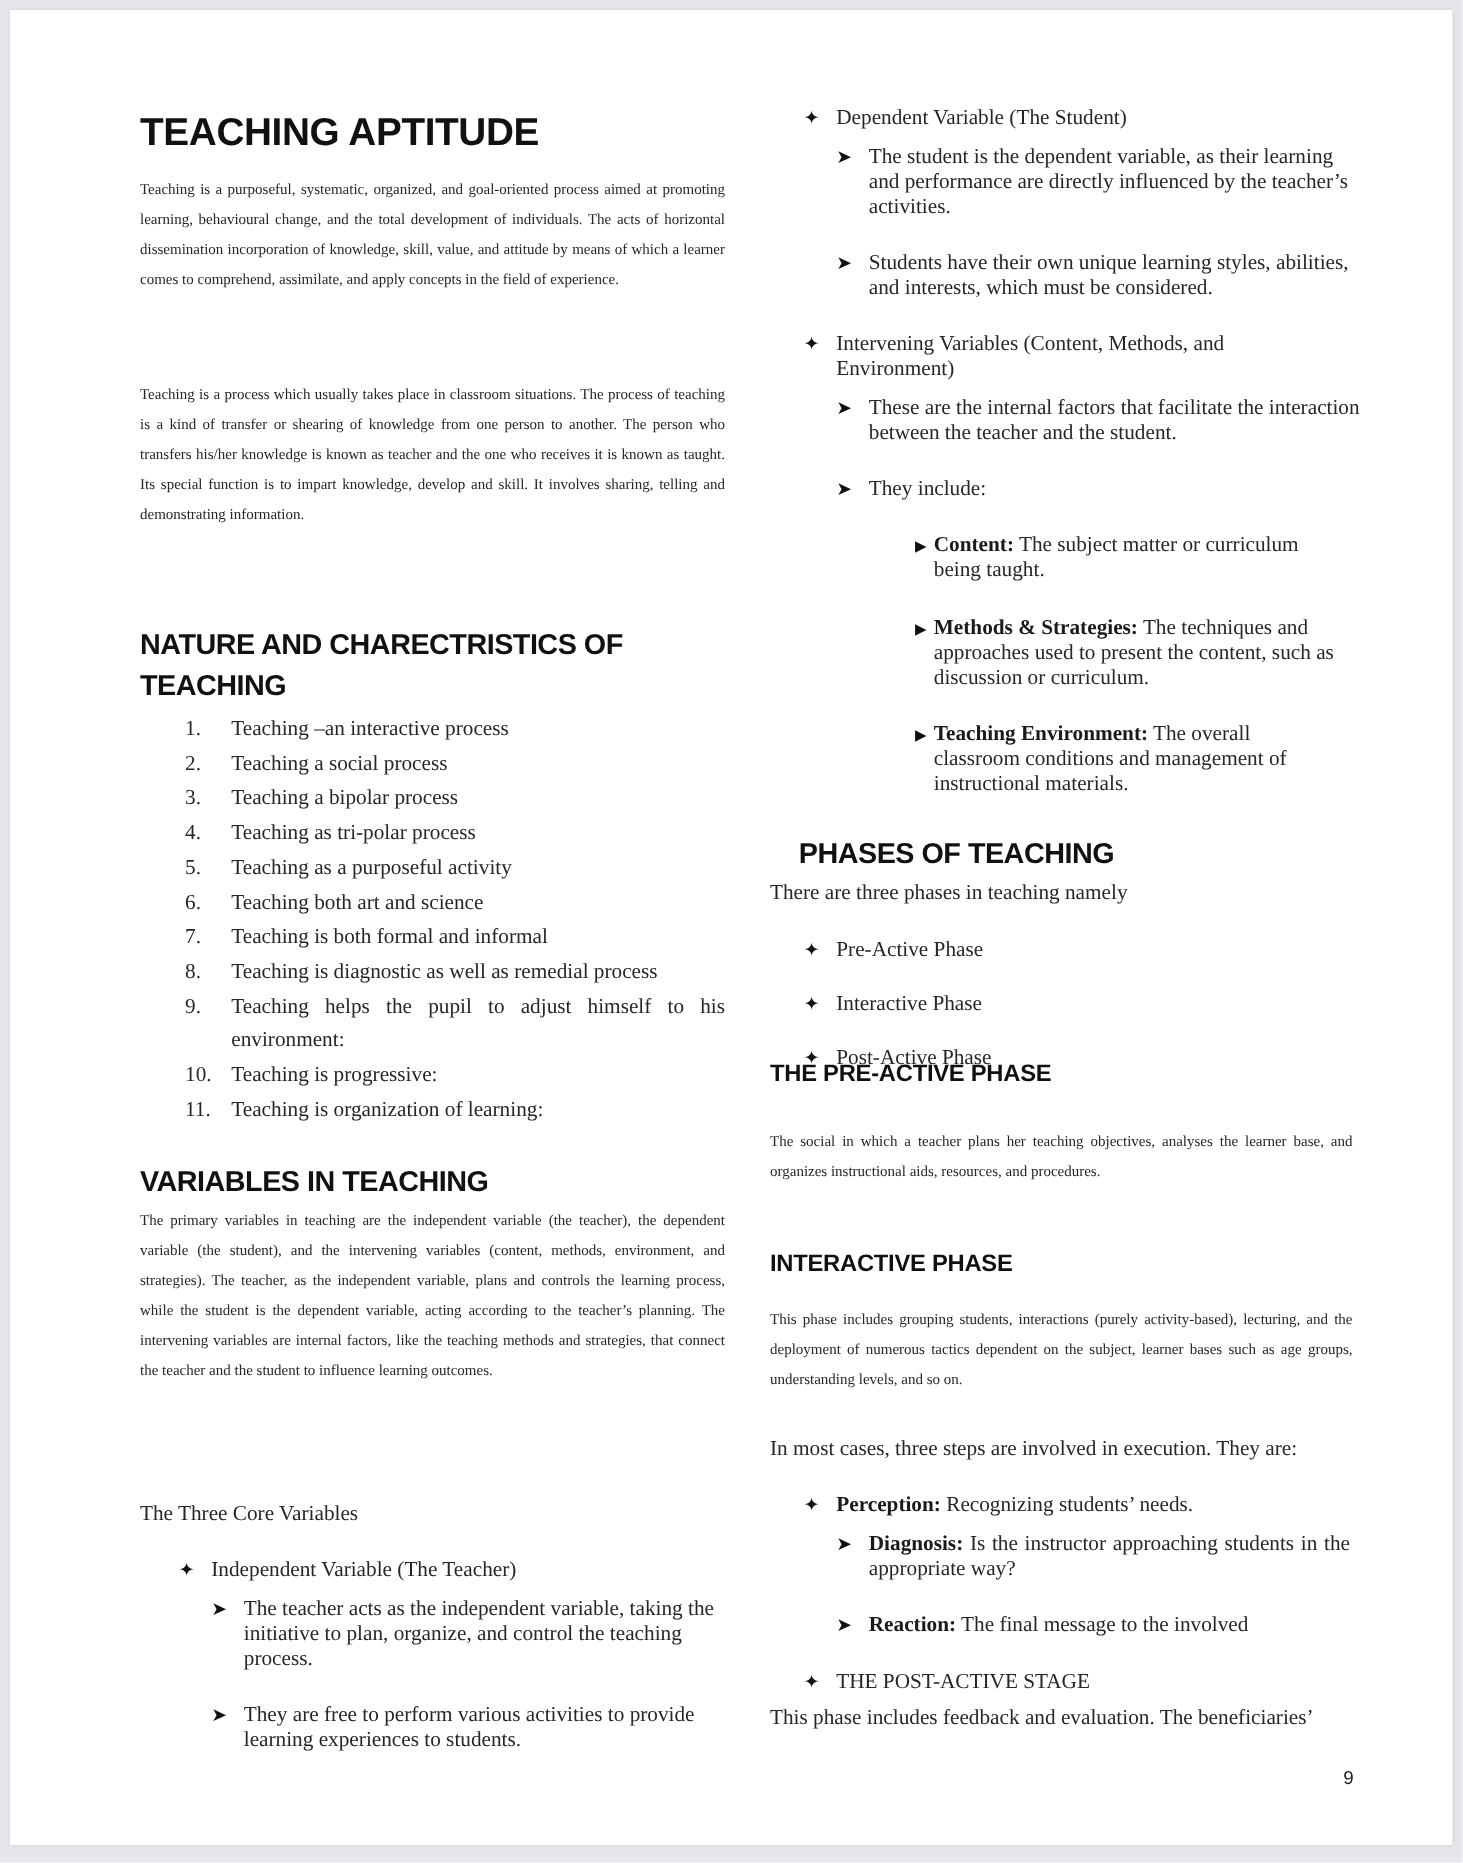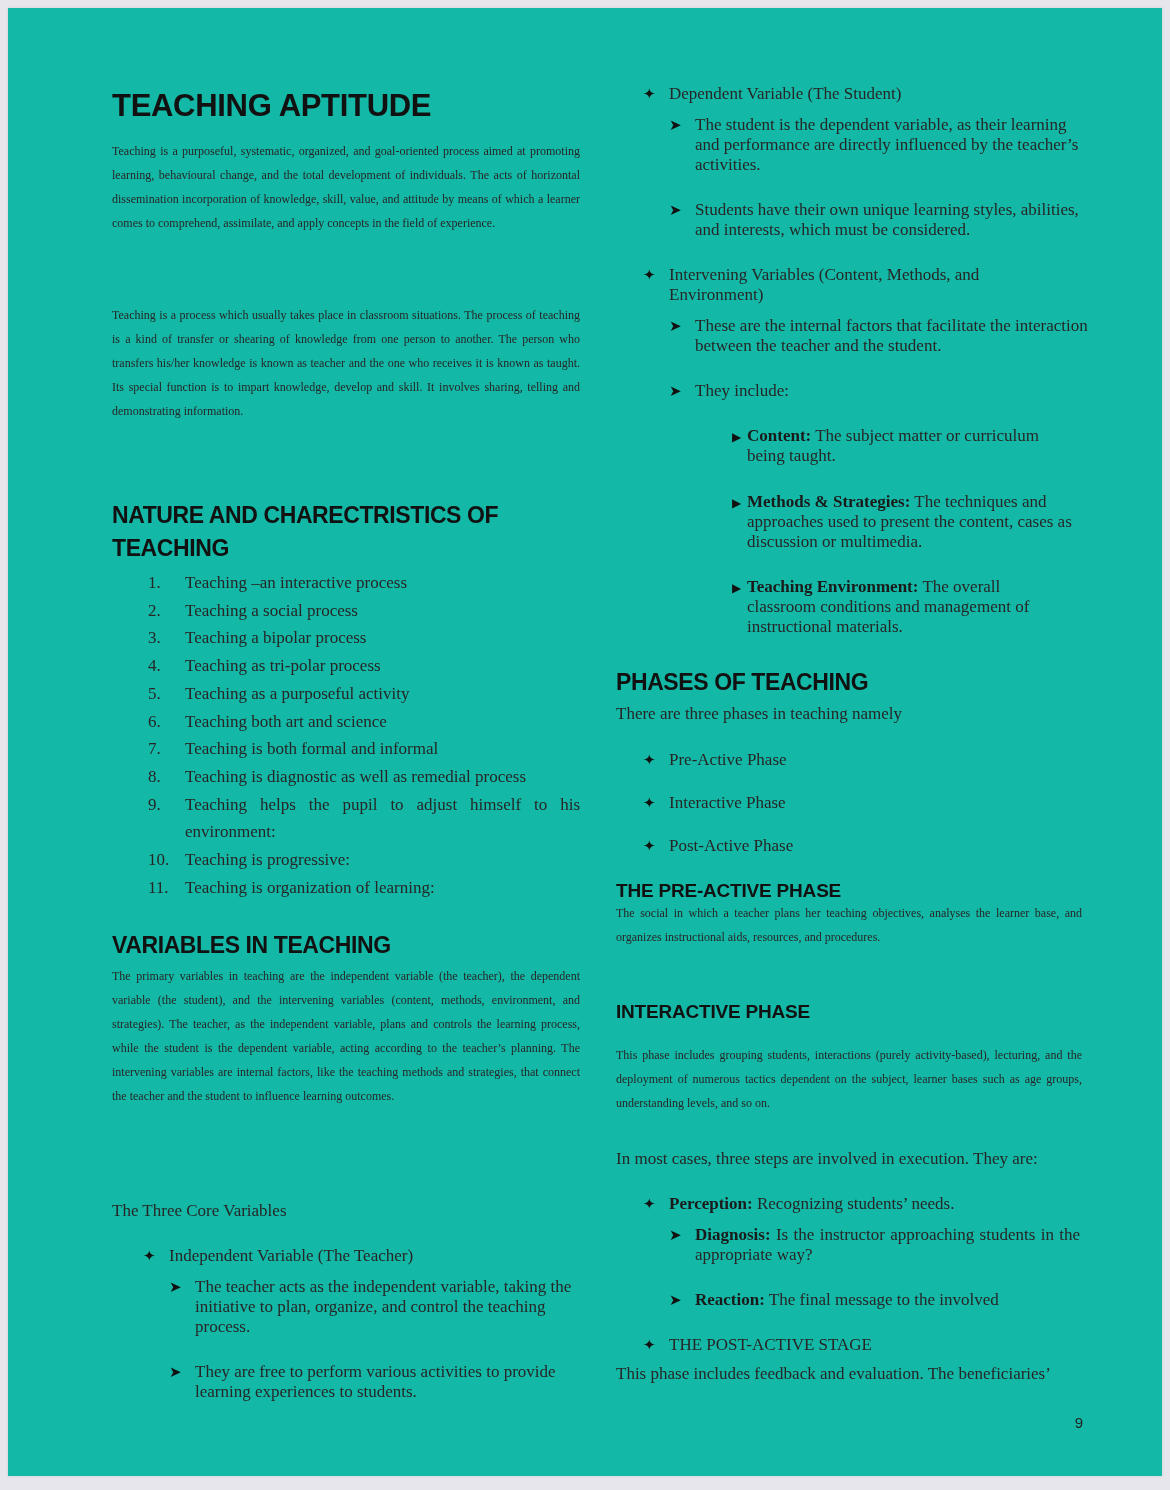--- a/index.html
+++ b/index.html
@@ -8,21 +8,21 @@
     background: #e6e6ec;
     position: relative;
     overflow: hidden;
     font-family: "Liberation Serif", "DejaVu Serif", serif;
     color: #222;
   }
   .page {
     position: absolute;
     left: 8px; top: 8px;
     width: 1154px; height: 1468px;
-    background: #14b8a6;
+    background: #ffffff;
     box-shadow: 0 0 3px rgba(0,0,0,0.12);
   }
   .col {
     position: absolute;
     top: 0;
   }
   .col-left { left: 104px; width: 468px; }
   .col-right { left: 608px; width: 470px; }
 
   .h1 {
@@ -179,45 +179,45 @@
     </div>
 
     <div class="bullet-item" style="top:418px; left:131px; width:330px;">
       <span class="glyph tri">▶</span>
       <b>Content:</b>
       <span>The subject matter or curriculum being taught.</span>
     </div>
     <div class="bullet-item" style="top:484px; left:131px; width:340px;">
       <span class="glyph tri">▶</span>
       <b>Methods &amp; Strategies:</b>
-      <span>The techniques and approaches used to present the content, cases as discussion or multimedia.</span>
+      <span>The techniques and approaches used to present the content, such as discussion or curriculum.</span>
     </div>
     <div class="bullet-item" style="top:569px; left:131px; width:320px;">
       <span class="glyph tri">▶</span>
       <b>Teaching Environment:</b>
       <span>The overall classroom conditions and management of instructional materials.</span>
     </div>
 
-    <h2 class="h2" style="top:658px; white-space:nowrap;">PHASES OF TEACHING</h2>
+    <h2 class="h2" style="top:658px; white-space:nowrap;margin-left:23px;">PHASES OF TEACHING</h2>
     <p class="line" style="top:696px;">There are three phases in teaching namely</p>
 
     <div class="bullet-item" style="top:742px; left:53px;">
       <span class="glyph star">✦</span>
       <span>Pre-Active Phase</span>
     </div>
     <div class="bullet-item" style="top:785px; left:53px;">
       <span class="glyph star">✦</span>
       <span>Interactive Phase</span>
     </div>
     <div class="bullet-item" style="top:828px; left:53px;">
       <span class="glyph star">✦</span>
       <span>Post-Active Phase</span>
     </div>
 
-    <h3 class="h3" style="top:872px;">THE PRE-ACTIVE PHASE</h3>
+    <h3 class="h3" style="top:841px;">THE PRE-ACTIVE PHASE</h3>
     <p class="para" style="top:893px; width:466px;">The social in which a teacher plans her teaching objectives, analyses the learner base, and organizes instructional aids, resources, and procedures.</p>
 
     <h3 class="h3" style="top:993px;">INTERACTIVE PHASE</h3>
     <p class="para" style="top:1023px; width:466px;margin-top:12px;">This phase includes grouping students, interactions (purely activity-based), lecturing, and the deployment of numerous tactics dependent on the subject, learner bases such as age groups, understanding levels, and so on.</p>
 
     <p class="line" style="top:1141px;">In most cases, three steps are involved in execution. They are:</p>
 
     <div class="bullet-item" style="top:1186px; left:53px;">
       <span class="glyph star">✦</span>
       <b>Perception:</b>

